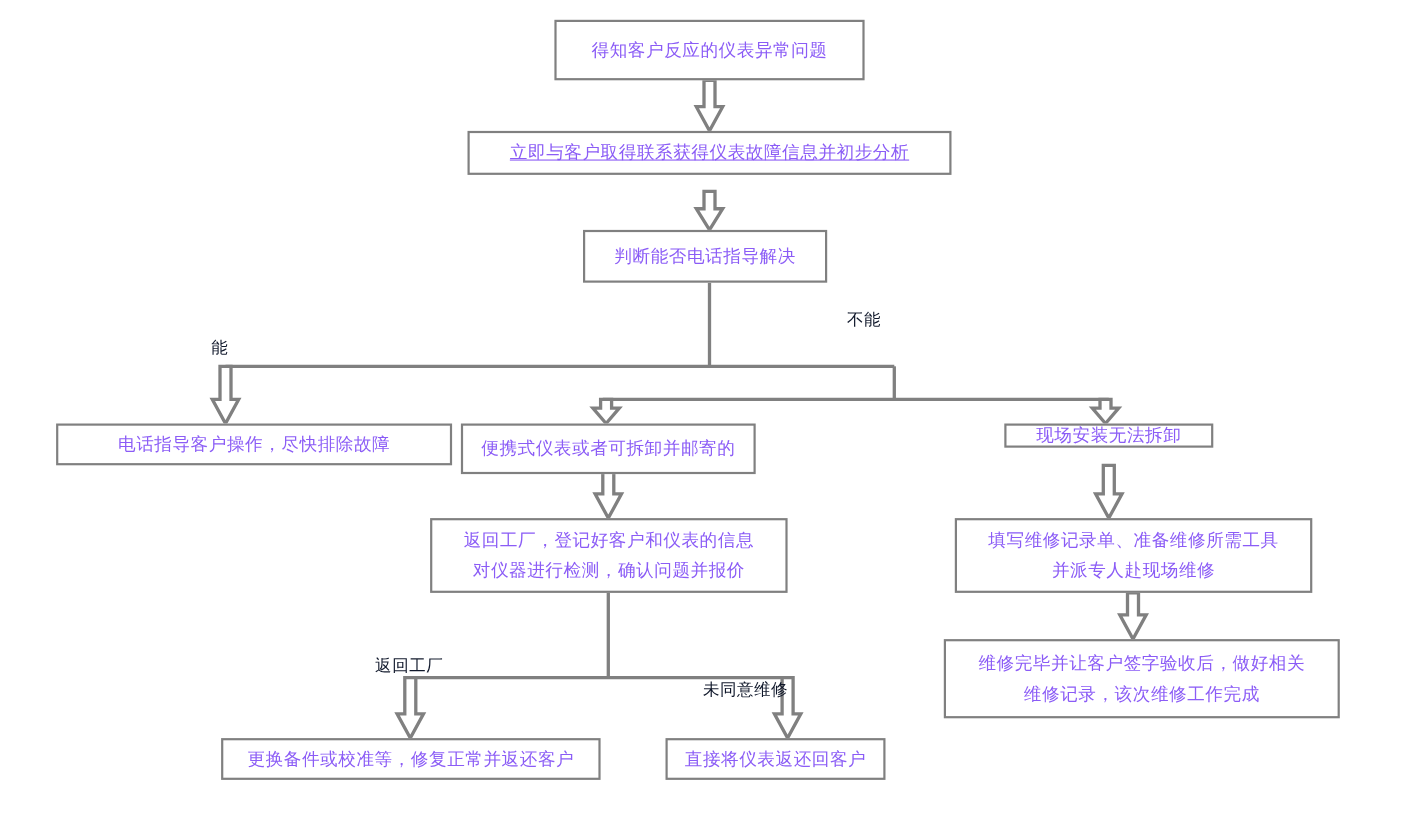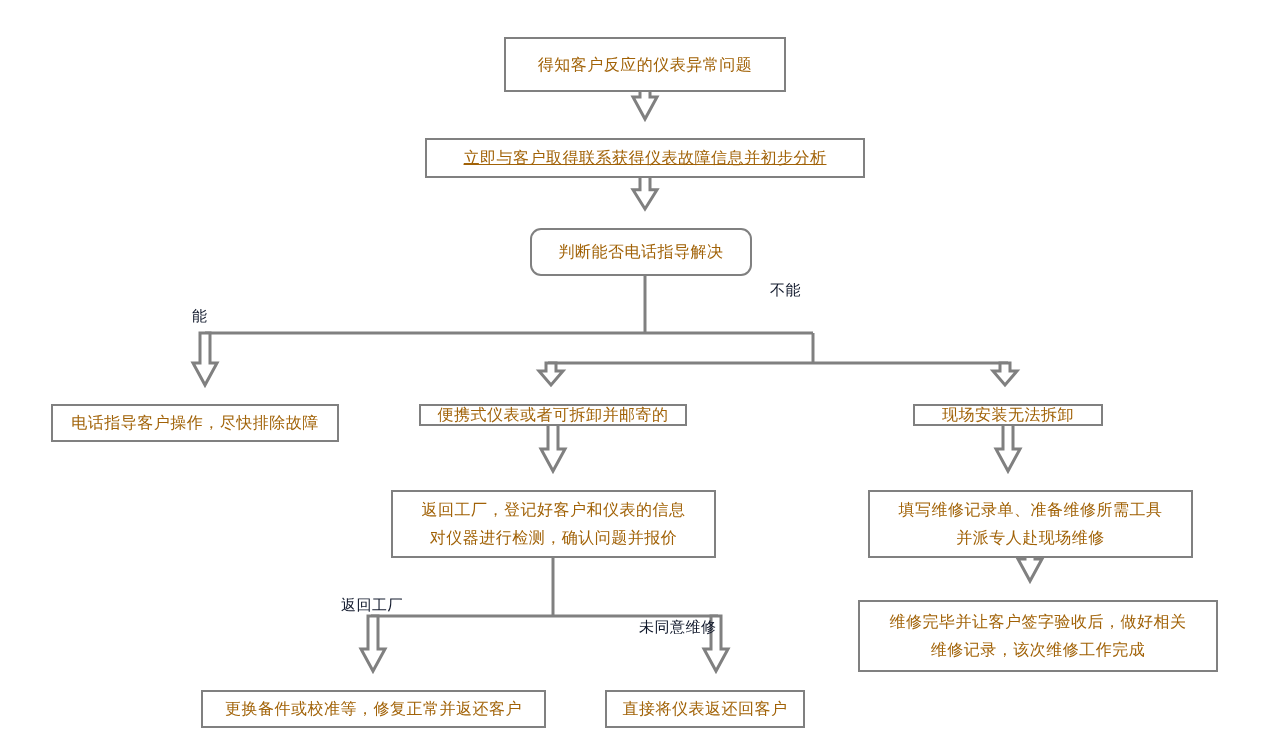--- a/index.html
+++ b/index.html
@@ -25,24 +25,23 @@
     box-sizing: border-box;
     border: 2px solid #808080;
     background: #ffffff;
     display: flex;
     flex-direction: column;
     align-items: center;
     justify-content: center;
     text-align: center;
     font-size: 16px;
     line-height: 28px;
-    color: #a16207;
+    color: #8b5cf6;
     letter-spacing: 0.5px;
     white-space: nowrap;
-    margin-top: 19px;
   }
   .node .ln { display: block; }
   .edge-label {
     position: absolute;
     font-size: 15px;
     line-height: 18px;
     color: #0f172a;
     white-space: nowrap;
     letter-spacing: 0.5px;
   }
@@ -88,27 +87,27 @@
       <polygon class="arrowbody" points="368,616 368,649 361,649 373,671 385,649 378,649 378,616"></polygon>
       <polygon class="arrowbody" points="711,616 711,649 704,649 716,671 728,649 721,649 721,616"></polygon>
     </svg>
   <div id="nodes-layer">
       <div class="node" style="left: 504px; top: 18px; width: 282px; height: 55px;">
         <span class="ln">得知客户反应的仪表异常问题</span>
       </div>
       <div class="node" style="left: 425px; top: 119px; width: 440px; height: 40px; text-decoration: underline;">
         <span class="ln">立即与客户取得联系获得仪表故障信息并初步分析</span>
       </div>
-      <div class="node" style="left: 530px; top: 209px; width: 222px; height: 48px; border-radius: 11px;">
+      <div class="node" style="left: 530px; top: 209px; width: 222px; height: 48px;">
         <span class="ln">判断能否电话指导解决</span>
       </div>
-      <div class="node" style="left: 51px; top: 385px; width: 288px; height: 38px;">
+      <div class="node" style="left: 51px; top: 385px; width: 360px; height: 38px;">
         <span class="ln">电话指导客户操作，尽快排除故障</span>
       </div>
-      <div class="node" style="left: 419px; top: 385px; width: 268px; height: 22px;">
+      <div class="node" style="left: 419px; top: 385px; width: 268px; height: 46px;">
         <span class="ln">便携式仪表或者可拆卸并邮寄的</span>
       </div>
       <div class="node" style="left: 913px; top: 385px; width: 190px; height: 22px;">
         <span class="ln">现场安装无法拆卸</span>
       </div>
       <div class="node" style="left: 391px; top: 471px; width: 325px; height: 68px;">
         <span class="ln">返回工厂，登记好客户和仪表的信息</span>
         <span class="ln">对仪器进行检测，确认问题并报价</span>
       </div>
       <div class="node" style="left: 868px; top: 471px; width: 325px; height: 68px;">

